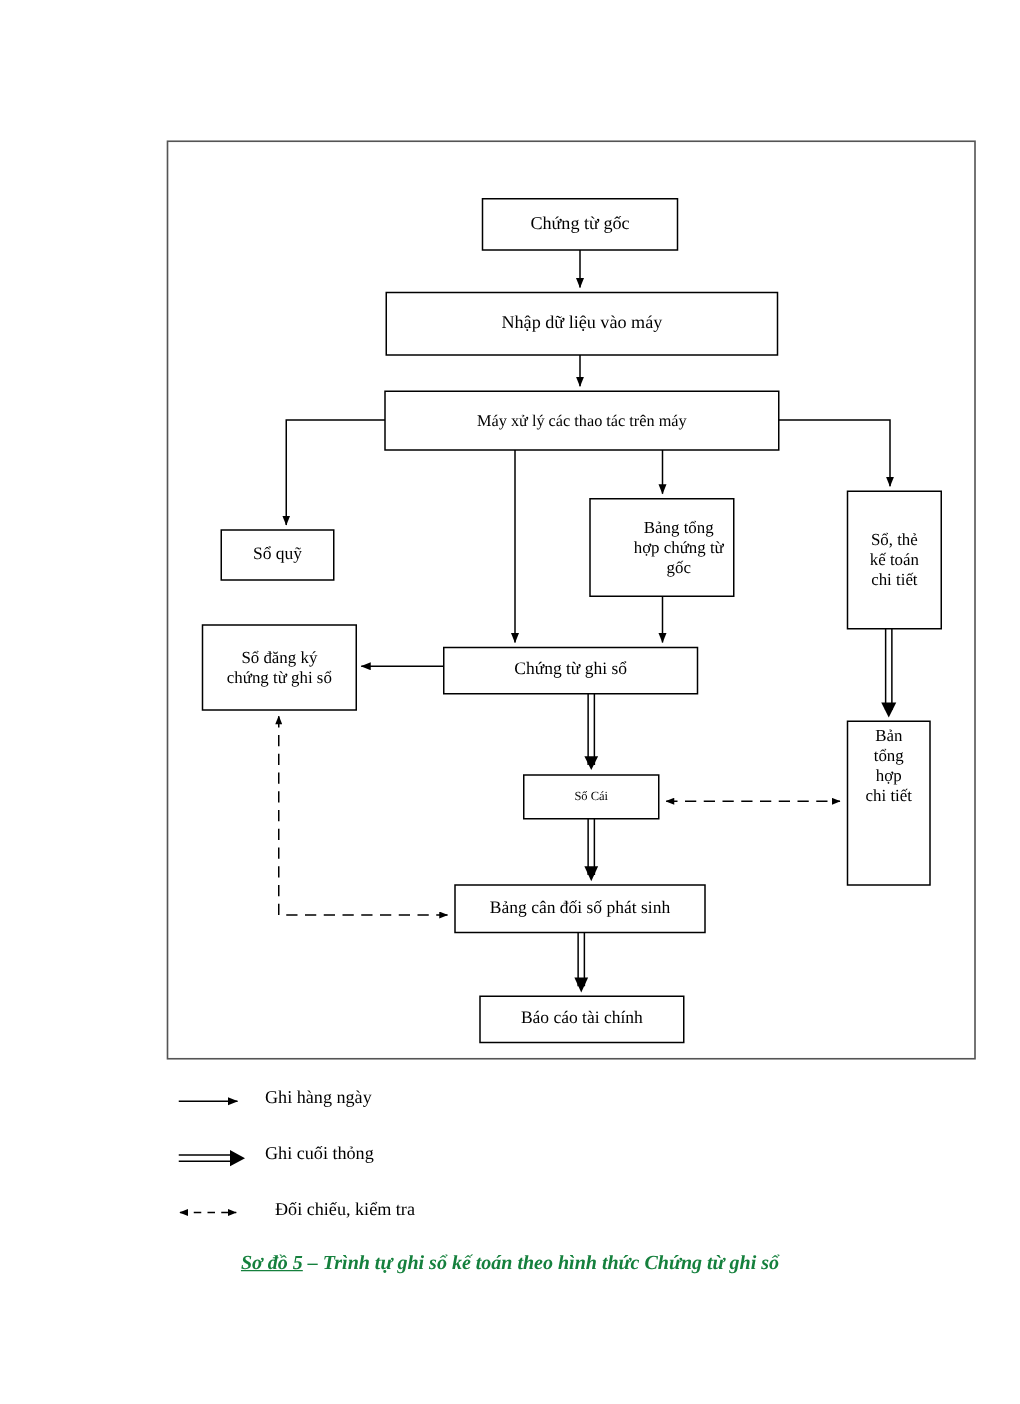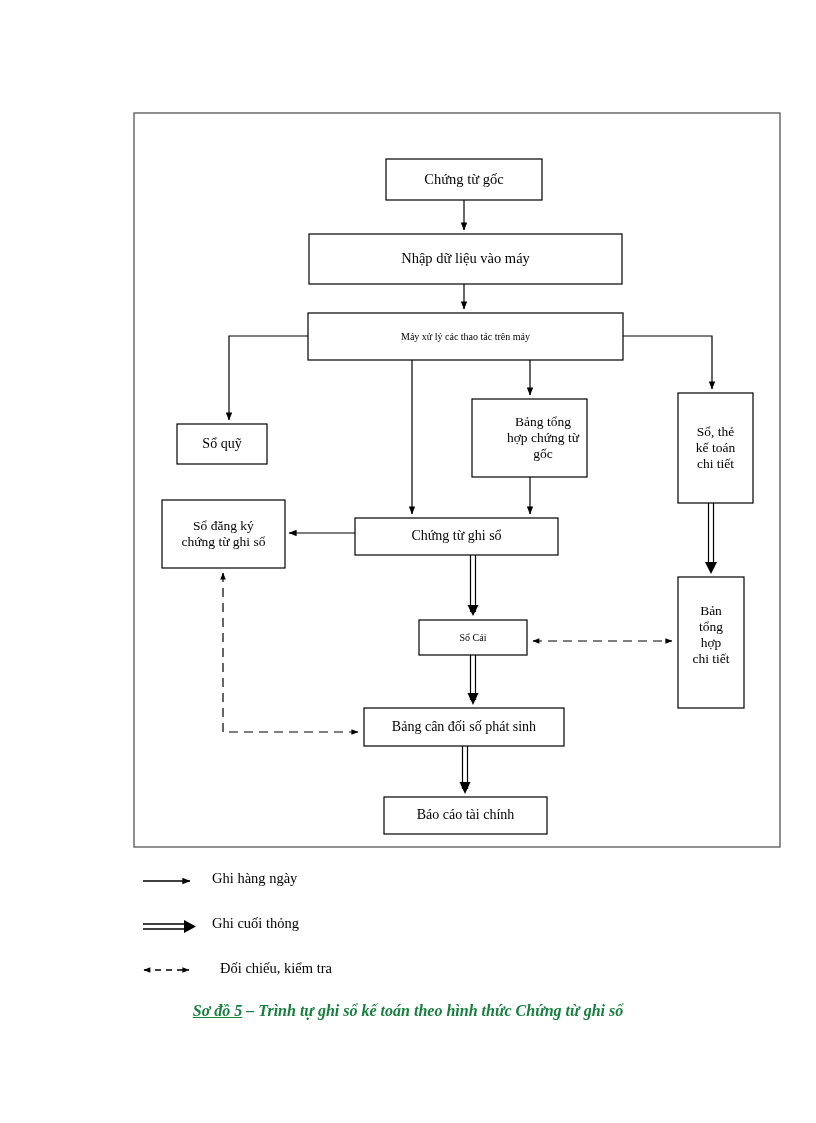--- a/index.html
+++ b/index.html
@@ -168,38 +168,38 @@
       </g>
 
       <line x1="144" y1="970" x2="189" y2="970" stroke-width="1.3" stroke-dasharray="6,5" marker-start="url(#arrowStart)" marker-end="url(#arrowSolidSm)"></line>
     </g>
   </svg>
 
   <div class="node-label" style="left:386px; top:159px; width:156px; height:41px; font-size:14.5px;text-align:center;">Chứng từ gốc</div>
 
   <div class="node-label" style="left:309px; top:234px; width:313px; height:50px; font-size:14.5px;">Nhập dữ liệu vào máy</div>
 
-  <div class="node-label" style="left:308px; top:313px; width:315px; height:47px; font-size:10px;text-align:center;">Máy xử lý các thao tác trên máy</div>
+  <div class="node-label" style="left:308px; top:313px; width:315px; height:47px; font-size:13px;text-align:center;">Máy xử lý các thao tác trên máy</div>
 
   <div class="node-label" style="left:177px; top:424px; width:90px; height:40px; font-size:14px;">Sổ quỹ</div>
 
   <div class="node-label" style="left:472px; top:399px; width:115px; height:78px; font-size:13.5px;padding-left:30px;">Bảng tổng
 hợp chứng từ
 gốc</div>
 
   <div class="node-label" style="left:678px; top:393px; width:75px; height:110px; font-size:13.5px;">Sổ, thẻ
 kế toán
 chi tiết</div>
 
   <div class="node-label" style="left:162px; top:500px; width:123px; height:68px; font-size:13.5px;">Sổ đăng ký
 chứng từ ghi sổ</div>
 
   <div class="node-label" style="left:355px; top:518px; width:203px; height:37px; font-size:14px;">Chứng từ ghi sổ</div>
 
-  <div class="node-label" style="left:678px; top:577px; width:66px; height:131px; font-size:13.5px; align-items:flex-start; padding-top:26px;">Bản
+  <div class="node-label" style="left:678px; top:577px; width:66px; height:131px; font-size:13.5px; align-items:flex-start; padding-top:4px;">Bản
 tổng
 hợp
 chi tiết</div>
 
   <div class="node-label" style="left:419px; top:620px; width:108px; height:35px; font-size:10px;">Sổ Cái</div>
 
   <div class="node-label" style="left:364px; top:708px; width:200px; height:38px; font-size:14px;">Bảng cân đối số phát sinh</div>
 
   <div class="node-label" style="left:384px; top:797px; width:163px; height:37px; font-size:14px;">Báo cáo tài chính</div>
 

